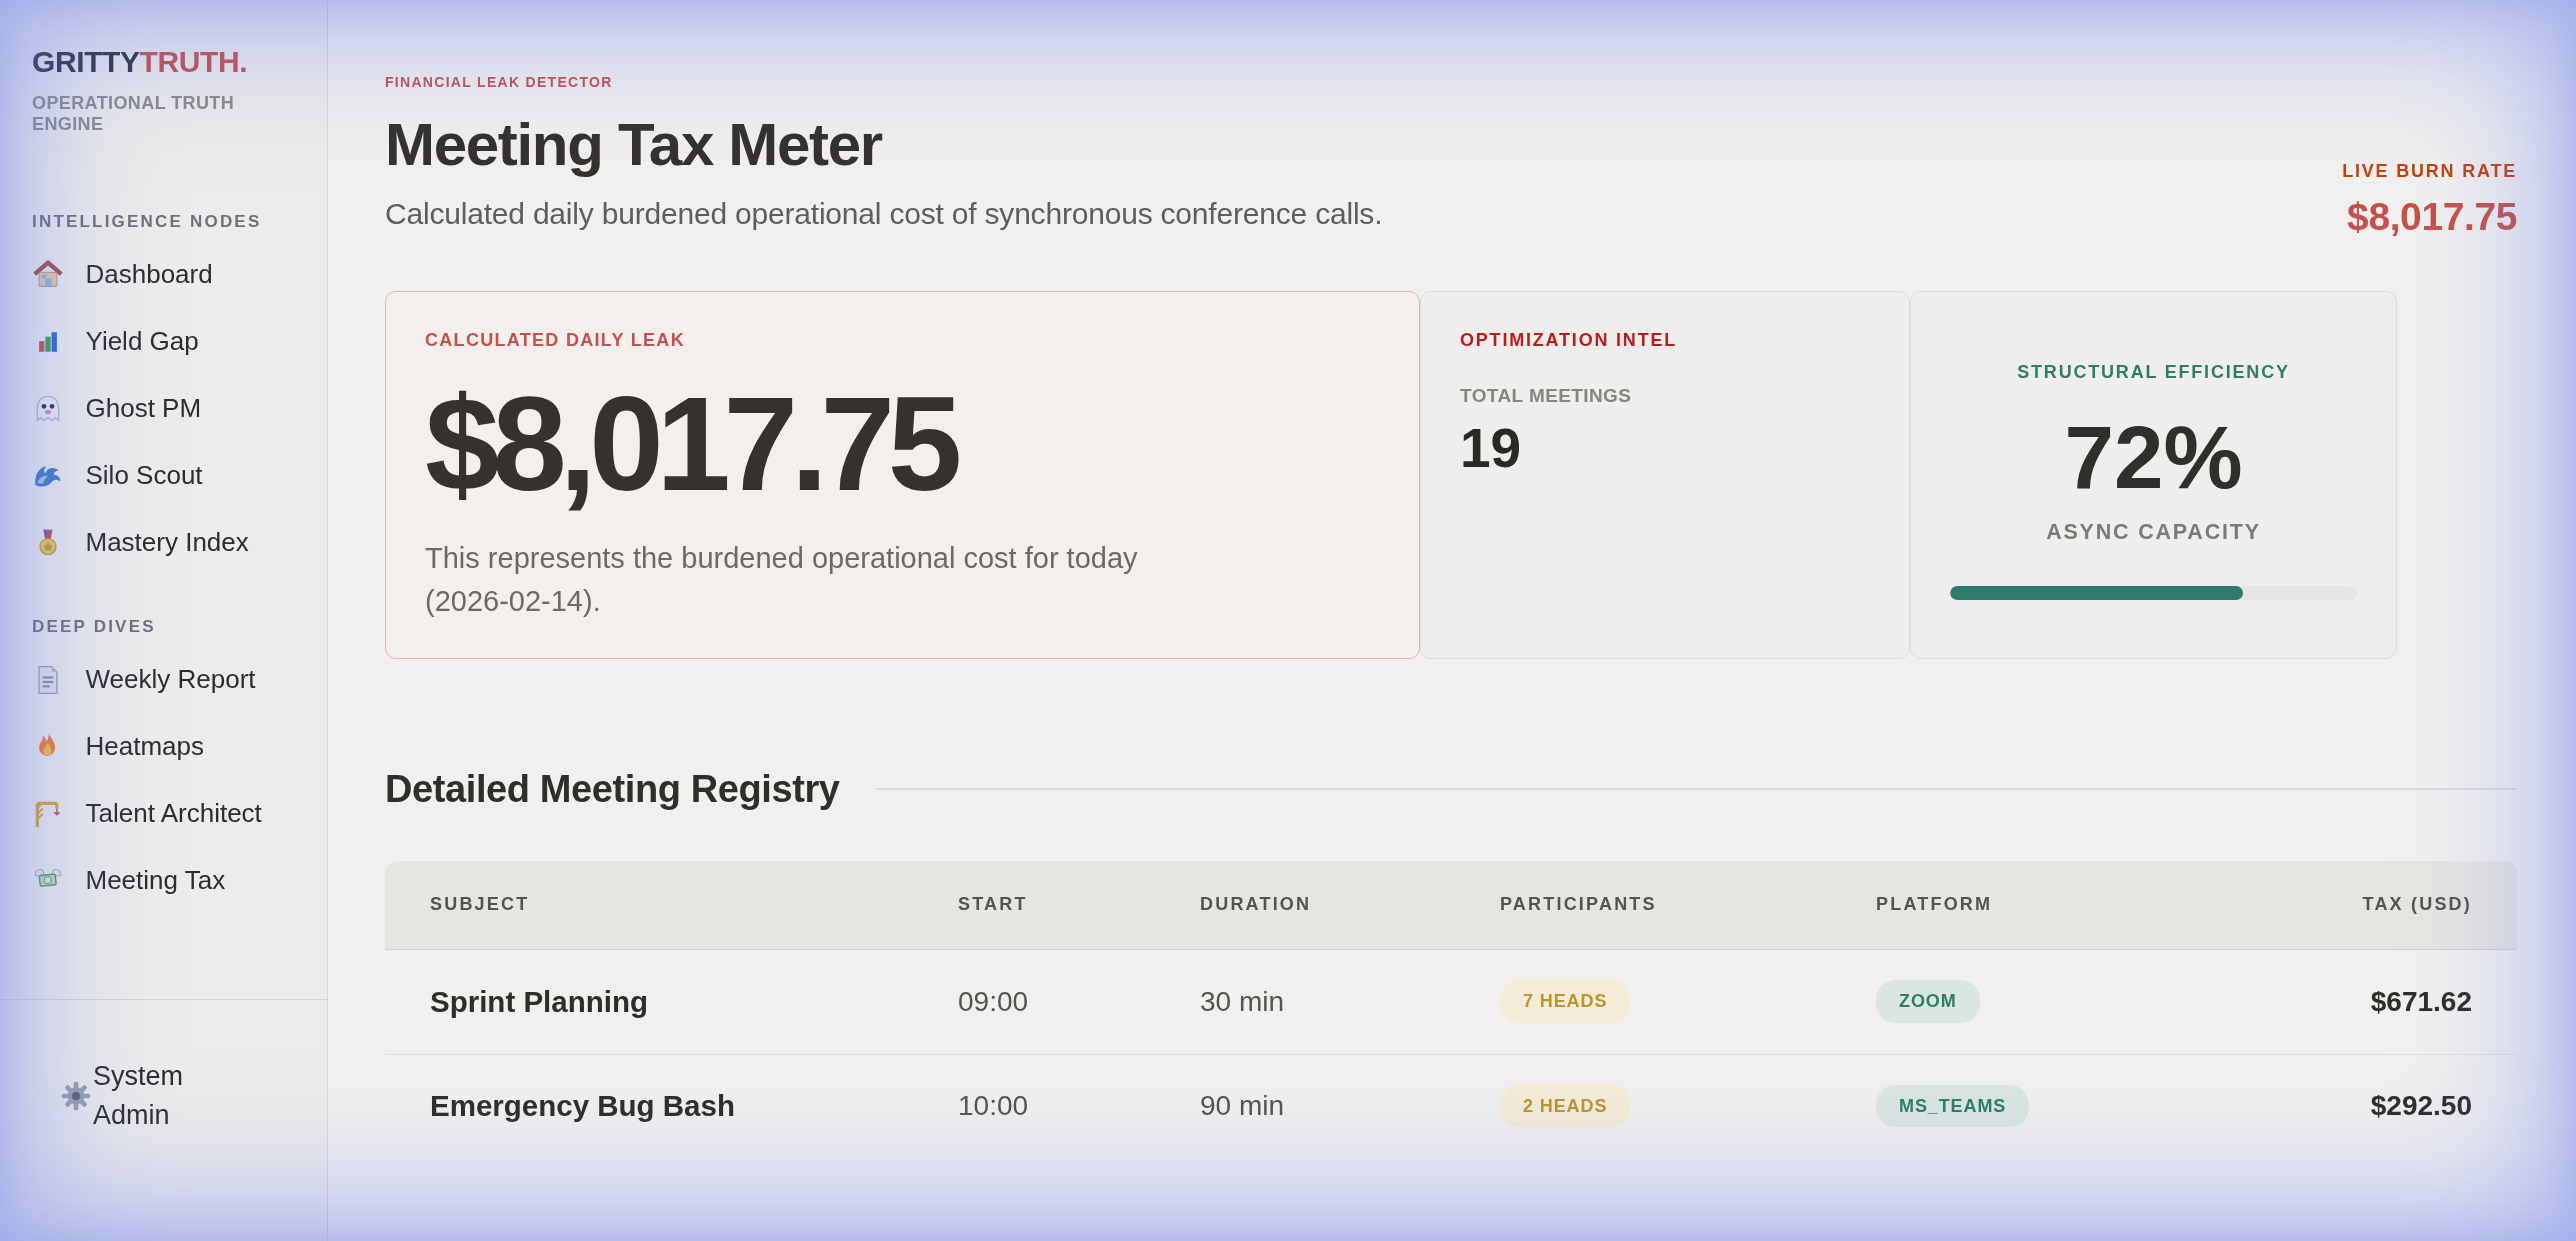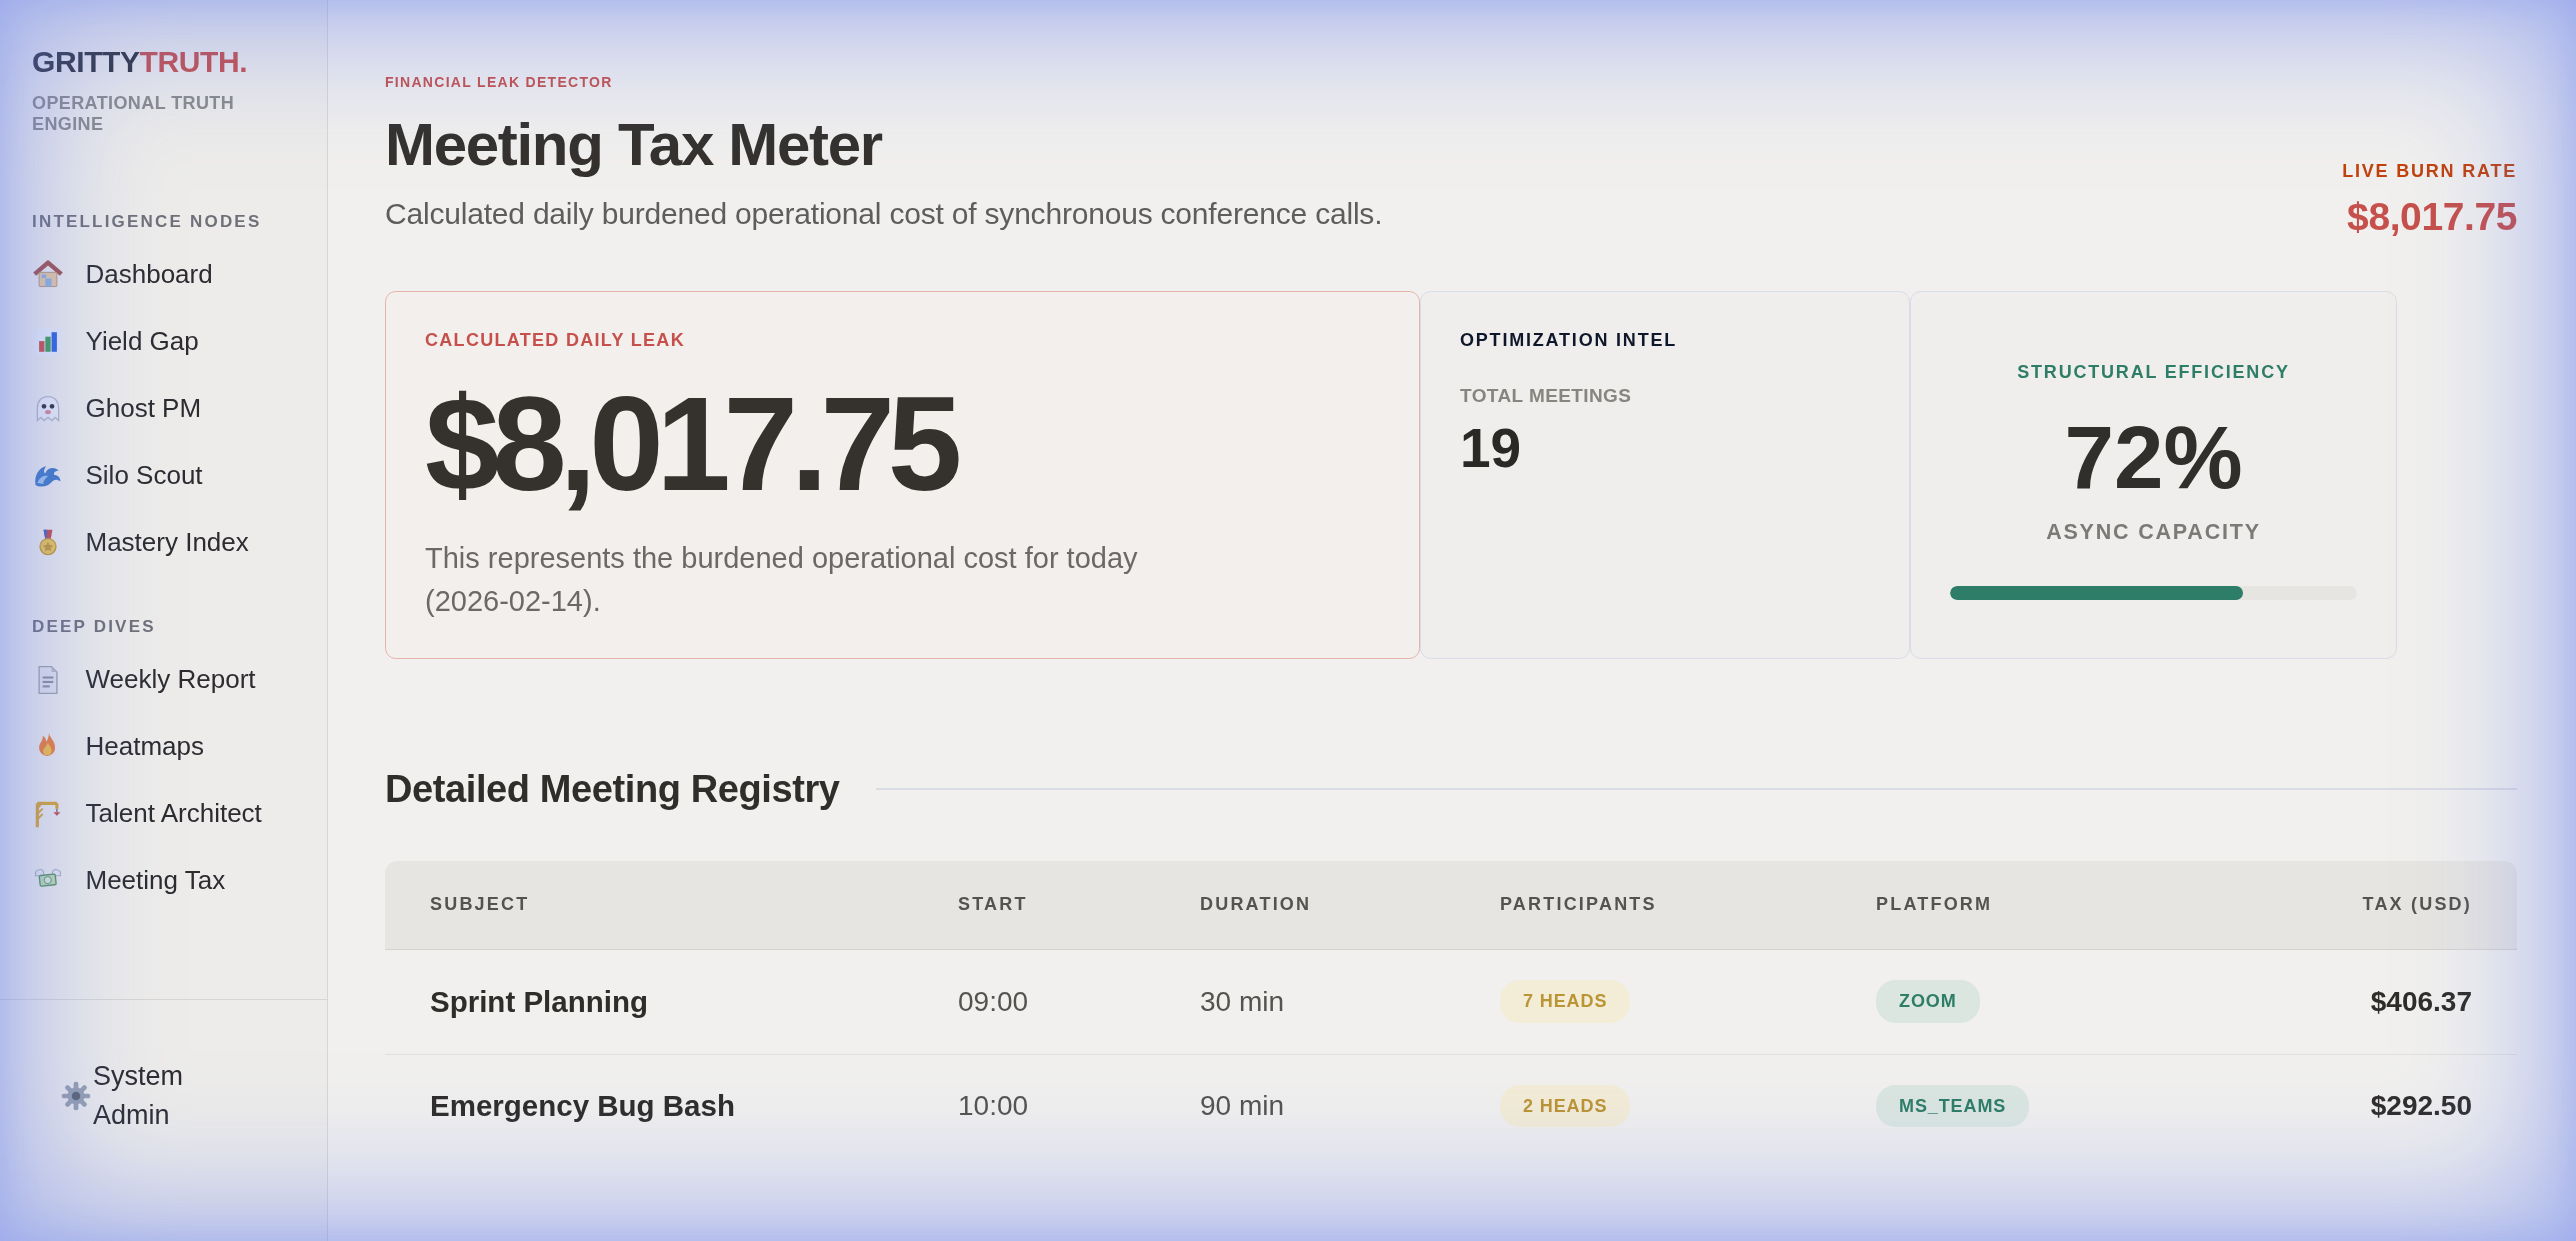--- a/index.html
+++ b/index.html
@@ -57,21 +57,21 @@
   
   .cards { margin-top:52px; display:grid; grid-template-columns:1035px 490px 487px; }
   .card { height:368px; border-radius:10.7px; padding:38px 39px; }
   .card-leak { background:#f2efec; border:1.3px solid #e5b3aa; }
   .card-label { font-size:18px; font-weight:700; letter-spacing:1.3px; }
   .card-leak .card-label { color:#c6504b; }
   .leak-value { margin-top:25px; font-size:134px; font-weight:800; letter-spacing:-0.055em; color:#35322e; line-height:1.02; }
   .leak-desc { margin-top:25px; font-size:29px; color:#6b6967; line-height:43px; max-width:742px; }
 
   .card-intel { background:#efeeec; border:1.3px solid #d7dce6; }
-  .card-intel .card-label { color:#0f172a; letter-spacing:1.8px; }
+  .card-intel .card-label { color:#b91c1c; letter-spacing:1.8px; }
   .mini-label { font-size:19px; font-weight:700; color:#87857f; letter-spacing:0.4px; }
   .g1 { margin-top:34px; }
   .g2 { margin-top:41px; }
   .intel-meetings { margin-top:9px; font-size:55px; font-weight:800; color:#2b2926; }
   .intel-savings { margin-top:7.2px; font-size:57px; font-weight:800; color:#2f7a63; }
 
   .card-eff { background:#efeeec; border:1.3px solid #d7dce6; text-align:center; padding-top:70px; }
   .card-eff .card-label { color:#2e7d66; letter-spacing:1.8px; }
   .eff-value { margin-top:30px; font-size:89px; font-weight:800; color:#312f2c; line-height:1.0; }
   .eff-sublabel { margin-top:18px; font-size:21.5px; font-weight:700; color:#7c7a76; letter-spacing:1.8px; }
@@ -285,21 +285,21 @@
         <span class="th">PLATFORM</span>
         <span class="th th-tax">TAX (USD)</span>
       </div>
       <div id="table-body">
           <div class="trow tbody-row">
             <span class="td-subject">Sprint Planning</span>
             <span class="td-plain">09:00</span>
             <span class="td-plain">30 min</span>
             <span><span class="pill pill-heads">7 HEADS</span></span>
             <span><span class="pill pill-platform">ZOOM</span></span>
-            <span class="td-tax">$406.37</span>
+            <span class="td-tax">$671.62</span>
           </div>
           <div class="trow tbody-row">
             <span class="td-subject">Emergency Bug Bash</span>
             <span class="td-plain">10:00</span>
             <span class="td-plain">90 min</span>
             <span><span class="pill pill-heads">2 HEADS</span></span>
             <span><span class="pill pill-platform">MS_TEAMS</span></span>
             <span class="td-tax">$292.50</span>
           </div>
         </div>

